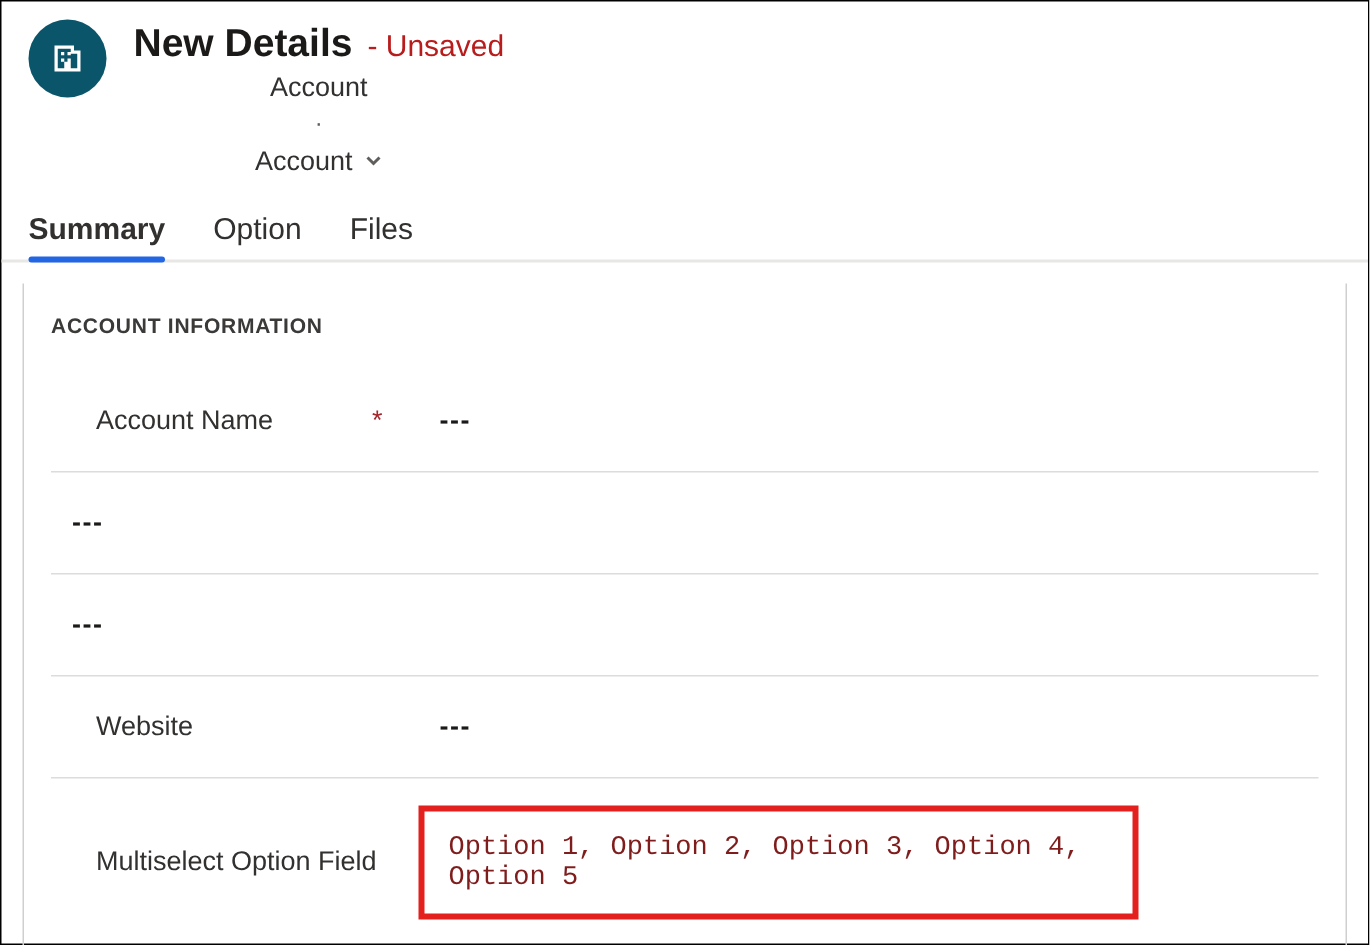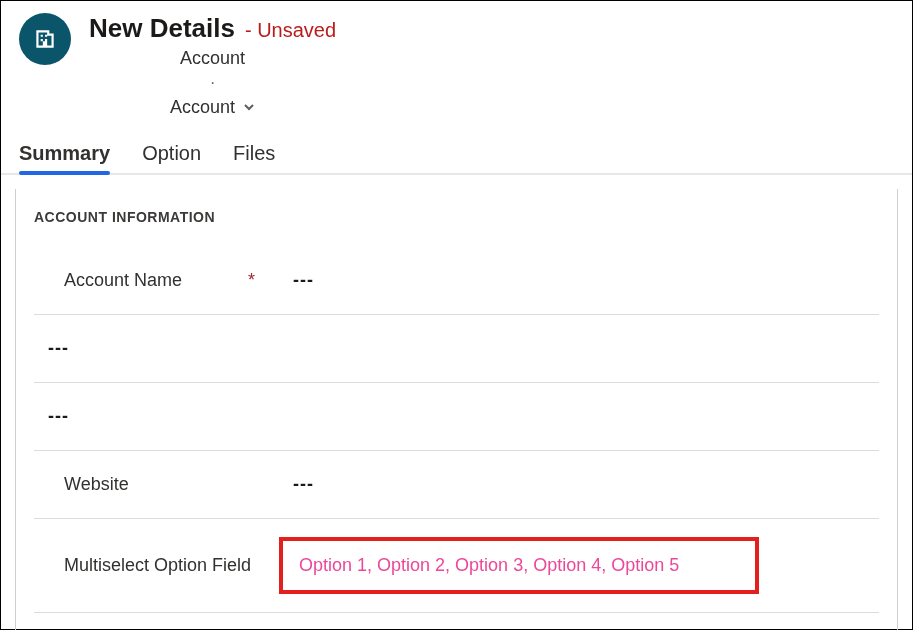--- a/index.html
+++ b/index.html
@@ -167,21 +167,22 @@
     .highlight-row .field-value-wrapper {
       border: 4px solid #e3201e;
       padding: 14px 16px;
       margin-left: 0;
       flex: 1;
       max-width: 480px;
     }
     .highlight-row .field-value {
       padding-left: 0;
       font-weight: 400;
-      color: #ec4899;
+      color: #7f1d1d;
+      font-family: Liberation Mono, monospace;
     }
     .highlight-row .field-label {
       align-self: center;
       padding-top: 0;
     }
   </style>
 </head>
 <body>
 
 <div class="outer-border">

